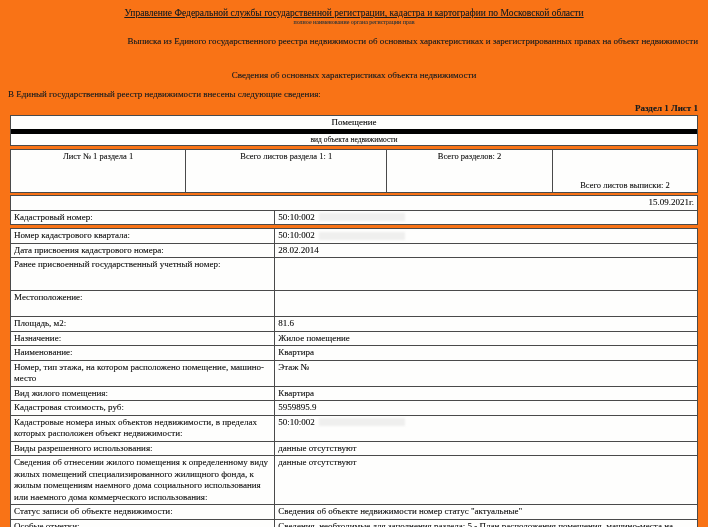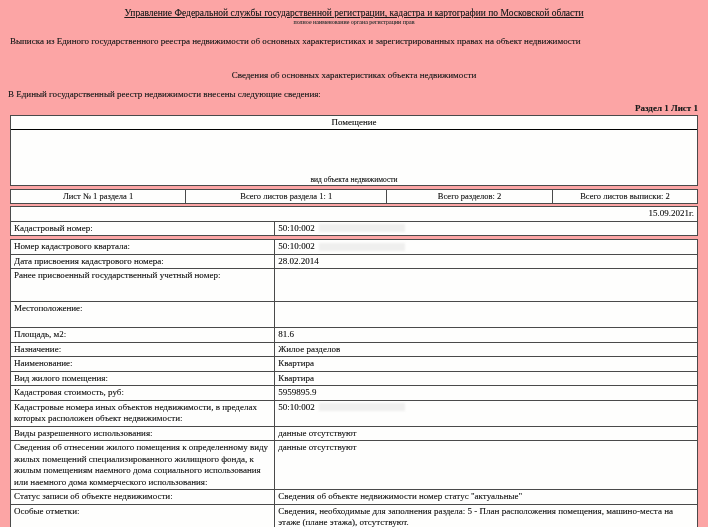--- a/index.html
+++ b/index.html
@@ -5,59 +5,59 @@
   html, body { margin: 0; padding: 0; }
   body {
     width: 708px; height: 527px;
     background: #ffffff;
     font-family: "Liberation Serif", "DejaVu Serif", serif;
     color: #1c1c1c;
   }
   .page {
     position: relative;
     width: 708px; height: 527px;
-    background: #fca5a5;
+    background: #f97316;
     overflow: hidden;
     text-shadow: 0 0 0.5px rgba(50,50,50,0.55);
   }
   .doc { padding: 8px 10px 0 10px; }
 
   
   .title {
     text-align: center; font-size: 9.5px; line-height: 11px;
     text-decoration: underline;
   }
   .title-caption {
     text-align: center; font-size: 6px; line-height: 7px; color: #3a3a3a;
   }
   .subtitle {
-    text-align: left; font-size: 9px; line-height: 11px; margin-top: 10px;
+    text-align: right; font-size: 9px; line-height: 11px; margin-top: 10px;
   }
   .section-title {
     text-align: center; font-size: 9px; line-height: 11px; margin-top: 23px;
   }
   .intro { font-size: 9px; line-height: 11px; margin-top: 8px; margin-left: -2px; }
   .page-marker { text-align: right; font-size: 9px; line-height: 10px; margin-top: 3px; font-weight: bold; }
 
   
   .bx { border: 1px solid #4a4a4a; background: #fefefd; }
   .object-head { margin-top: 2px; }
   .object-head .oh-type {
     text-align: center; font-size: 9px; line-height: 13px;
-    border-bottom: 1px solid #000000;
+    border-bottom: 5px solid #000000;
   }
-  .object-head .oh-cap { text-align: center; font-size: 7.5px; line-height: 11px; margin-top: 44px; }
+  .object-head .oh-cap { text-align: center; font-size: 7.5px; line-height: 11px; }
 
   .sheet-info { display: flex; margin-top: 3px; }
   .sheet-info .si-cell {
     font-size: 8.5px; line-height: 13px; text-align: center;
     border-right: 1px solid #4a4a4a;
     overflow: hidden; white-space: nowrap;
   }
-  .sheet-info .si-cell:last-child { border-right: none; }
+  .sheet-info .si-cell:last-child { border-right: none; margin-top: 29px; }
   .si-c0 { width: 25.5%; } .si-c1 { width: 29.3%; } .si-c2 { width: 24.1%; } .si-c3 { width: 21.1%; }
 
   
   .mtable { margin-top: 3px; }
   .trow {
     display: flex; border: 1px solid #4a4a4a; margin-top: -1px;
     background: #fefefd;
   }
   .trow.gap-above { margin-top: 3px; }
   .cell { font-size: 9px; line-height: 11.5px; padding: 1px 3px 1px 3px; box-sizing: border-box; }
@@ -131,28 +131,32 @@
         <div class="cell val h25"><span></span></div>
       </div>
 
       <div class="trow">
         <div class="cell lbl">Площадь, м2:</div>
         <div class="cell val"><span>81.6</span></div>
       </div>
 
       <div class="trow">
         <div class="cell lbl">Назначение:</div>
-        <div class="cell val"><span>Жилое разделов</span></div>
+        <div class="cell val"><span>Жилое помещение</span></div>
       </div>
 
       <div class="trow">
         <div class="cell lbl">Наименование:</div>
         <div class="cell val"><span>Квартира</span></div>
       </div>
 
+      <div class="trow">
+        <div class="cell lbl">Номер, тип этажа, на котором расположено помещение, машино-место</div>
+        <div class="cell val"><span>Этаж №</span></div>
+      </div>
 
       <div class="trow">
         <div class="cell lbl">Вид жилого помещения:</div>
         <div class="cell val"><span>Квартира</span></div>
       </div>
 
       <div class="trow">
         <div class="cell lbl">Кадастровая стоимость, руб:</div>
         <div class="cell val"><span>5959895.9</span></div>
       </div>

